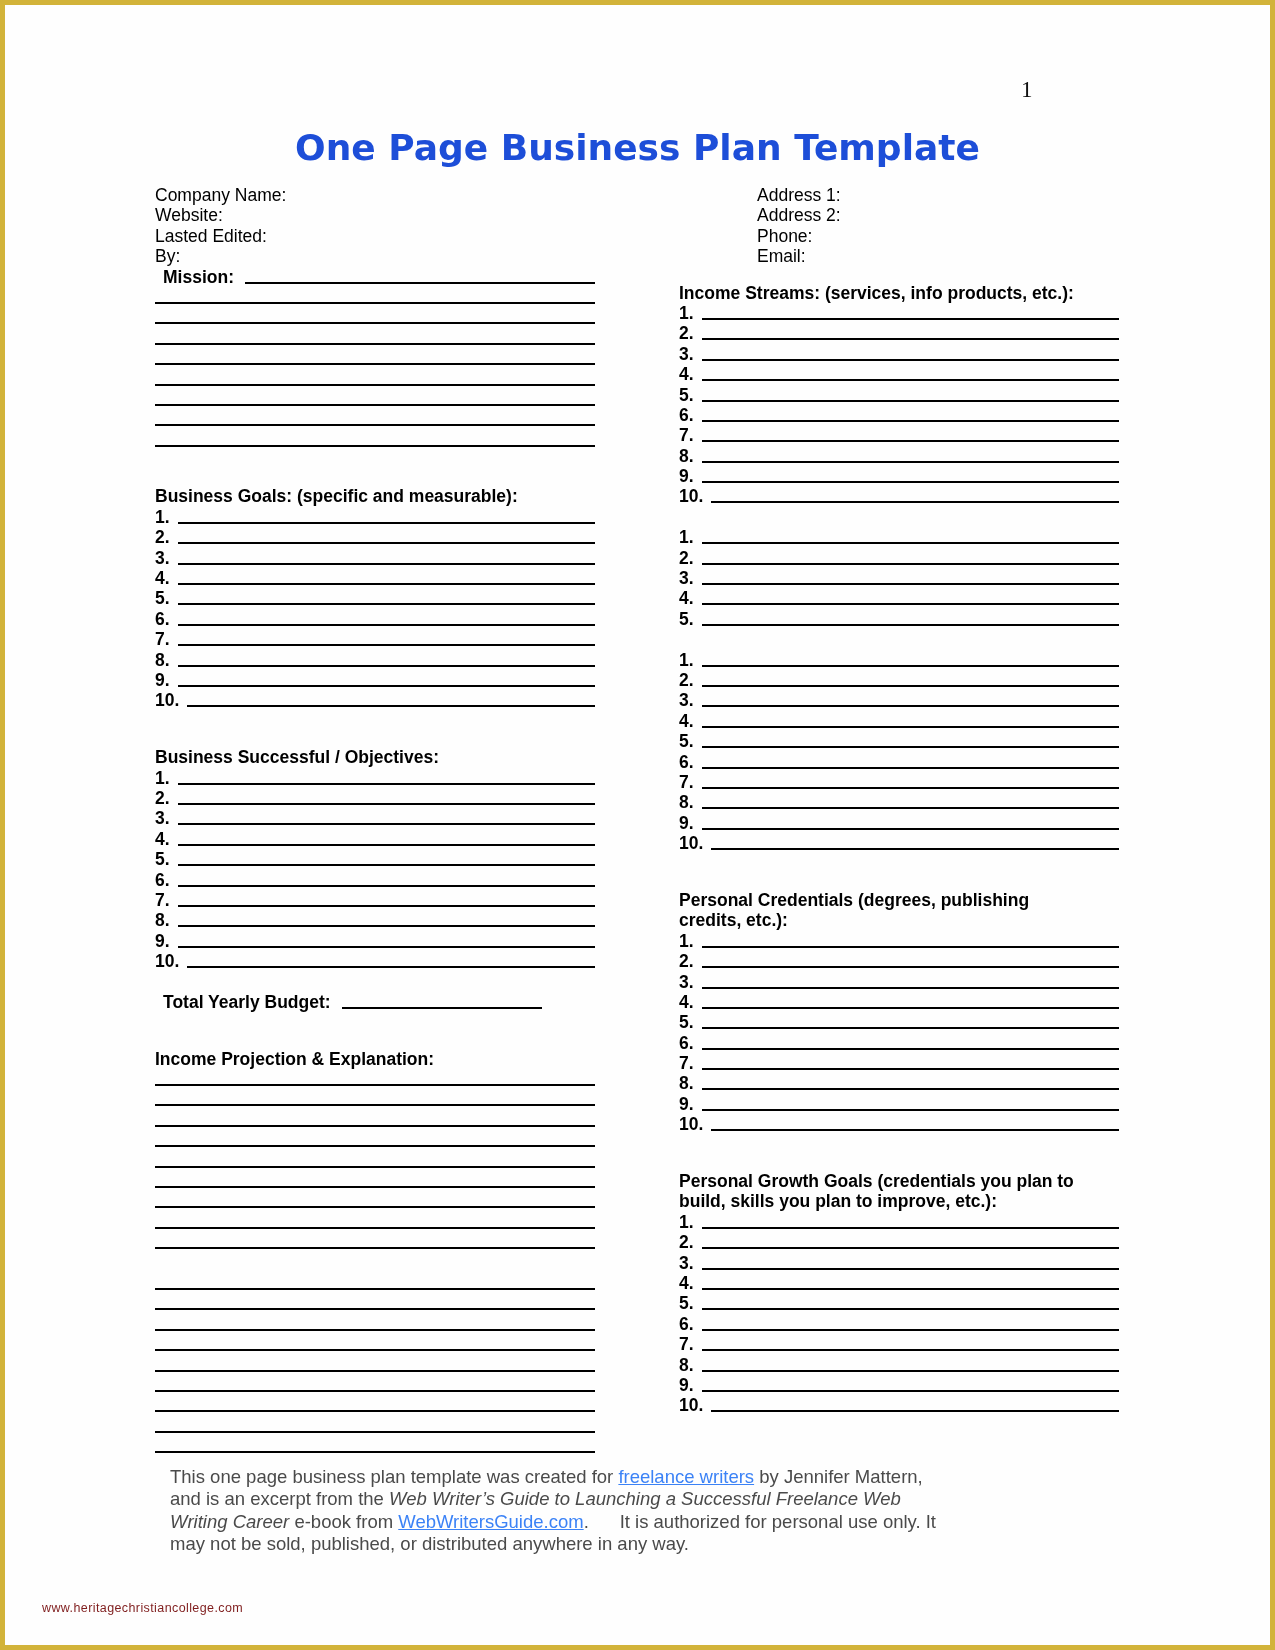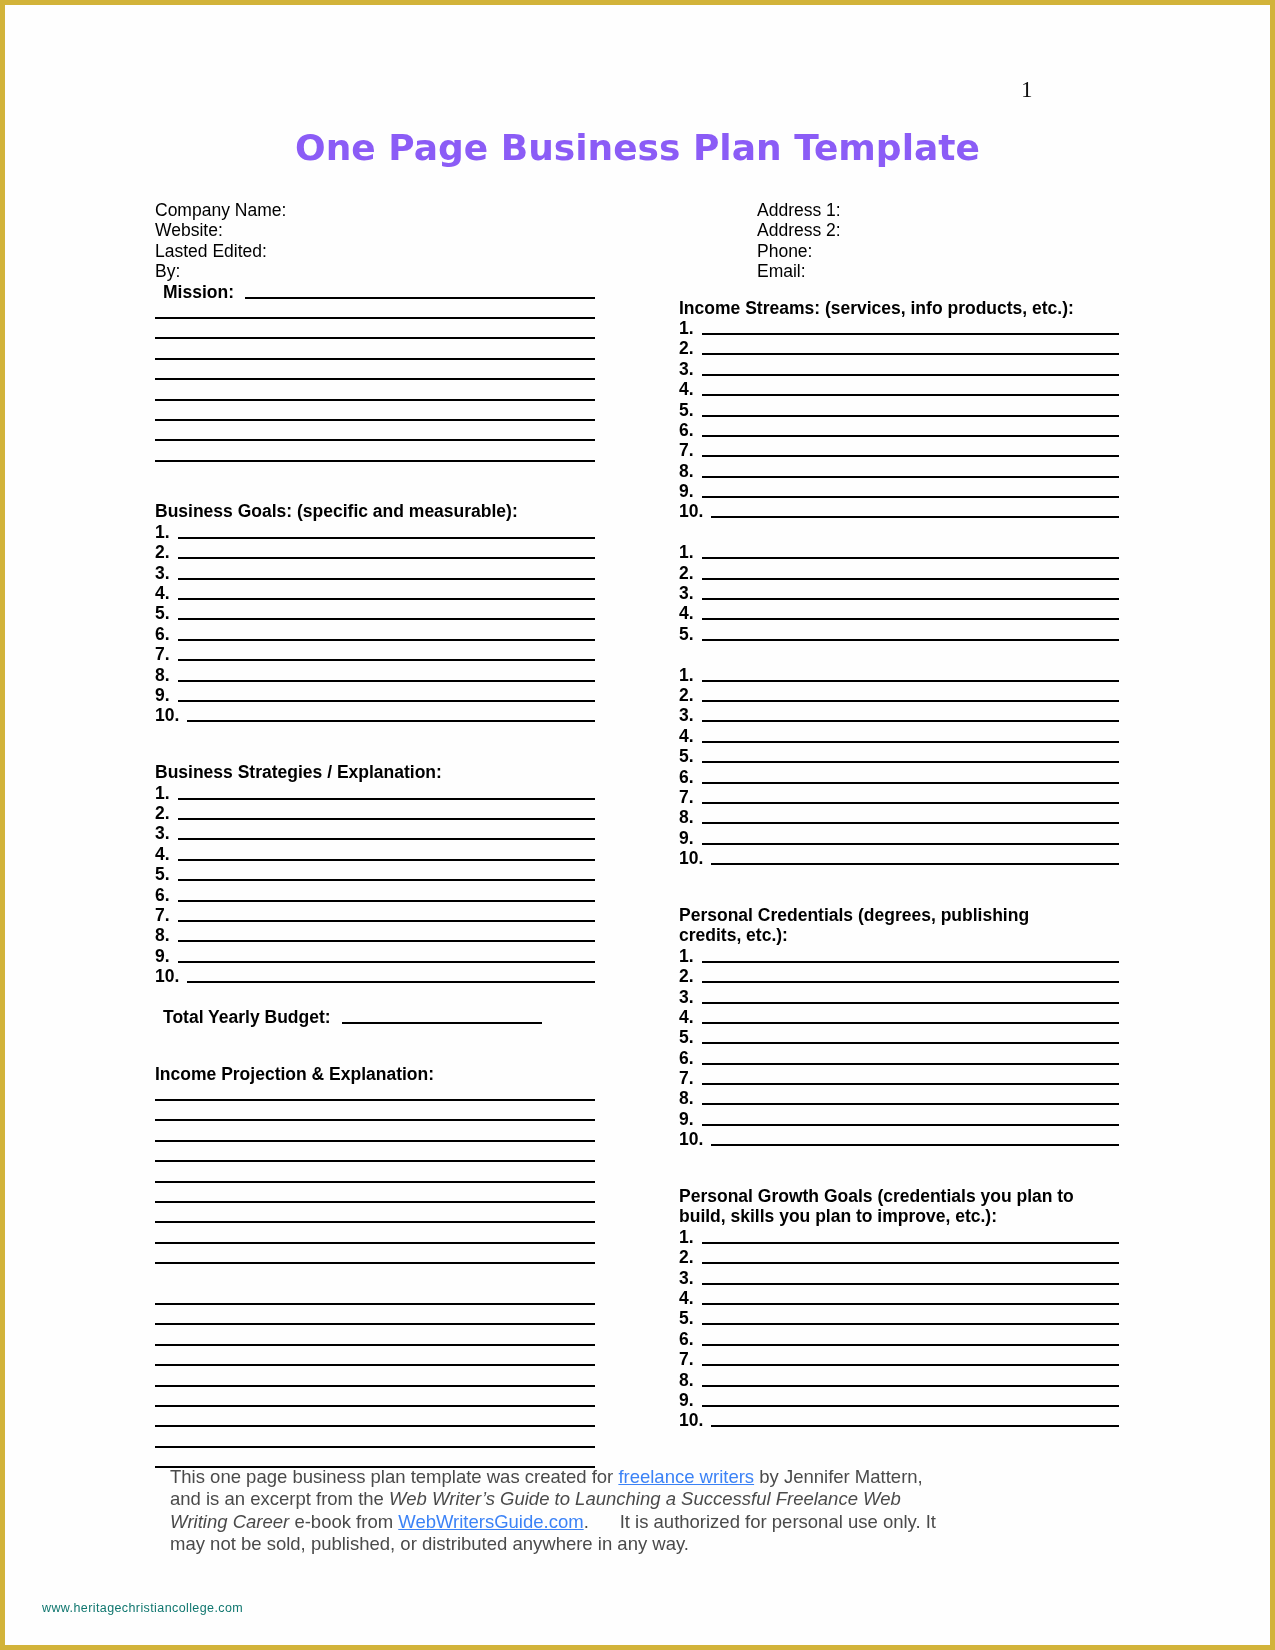--- a/index.html
+++ b/index.html
@@ -16,23 +16,23 @@
   .page-number{
     position:absolute;left:1016px;top:72px;
     font-family:"Liberation Serif",serif;
     font-size:23px;color:#111;
   }
   .doc-title{
     position:absolute;left:0;top:122px;width:100%;
     text-align:center;
     font-family:"DejaVu Sans",sans-serif;
     font-weight:bold;font-size:36px;letter-spacing:0px;
-    color:#8b5cf6;
-  }
-  .col{position:absolute;top:195px;width:440px;}
+    color:#1d4ed8;
+  }
+  .col{position:absolute;top:180px;width:440px;}
   .col-left{left:150px;}
   .col-right{left:674px;}
   .row{
     display:flex;align-items:flex-start;
     height:20.4px;
     font-size:17.5px;line-height:20.4px;
   }
   .gap{height:20.4px;}
   .field-label{white-space:nowrap;}
   .fields-indent .field-label{padding-left:78px;}
@@ -50,21 +50,21 @@
   .footer{
     position:absolute;left:165px;top:1461px;width:940px;
     font-size:18.5px;line-height:22.4px;
     color:#4a4a4a;white-space:pre-wrap;
   }
   .footer .seg-italic{font-style:italic;}
   .footer a{color:#3b82f6;text-decoration:underline;cursor:pointer;}
   .watermark{
     position:absolute;left:37px;top:1596px;
     font-size:12.5px;letter-spacing:0.4px;
-    color:#0f766e;
+    color:#7f1d1d;
   }
 </style>
 </head>
 <body>
 
 <div class="page">
   <div class="page-number">1</div>
   <h1 class="doc-title" style="margin:0;">One Page Business Plan Template</h1>
 
   <div class="col col-left">
@@ -144,21 +144,21 @@
       </div>
       <div class="row">
         <span class="num">9.</span>
         <div class="fill-line"></div>
       </div>
       <div class="row">
         <span class="num">10.</span>
         <div class="fill-line"></div>
       </div>
       <div class="gap"></div>
-      <div class="section-title">Business Strategies / Explanation:</div>
+      <div class="section-title">Business Successful / Objectives:</div>
       <div class="row">
         <span class="num">1.</span>
         <div class="fill-line"></div>
       </div>
       <div class="row">
         <span class="num">2.</span>
         <div class="fill-line"></div>
       </div>
       <div class="row">
         <span class="num">3.</span>

